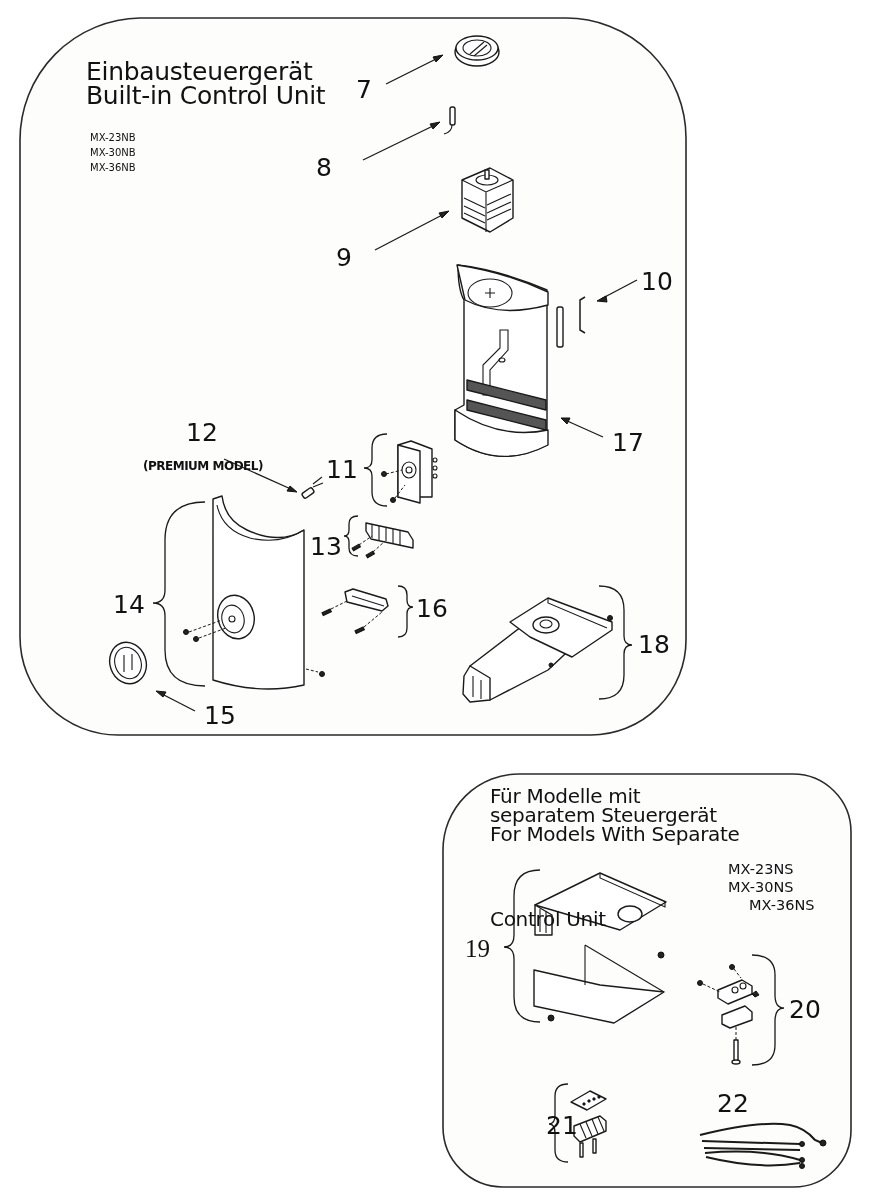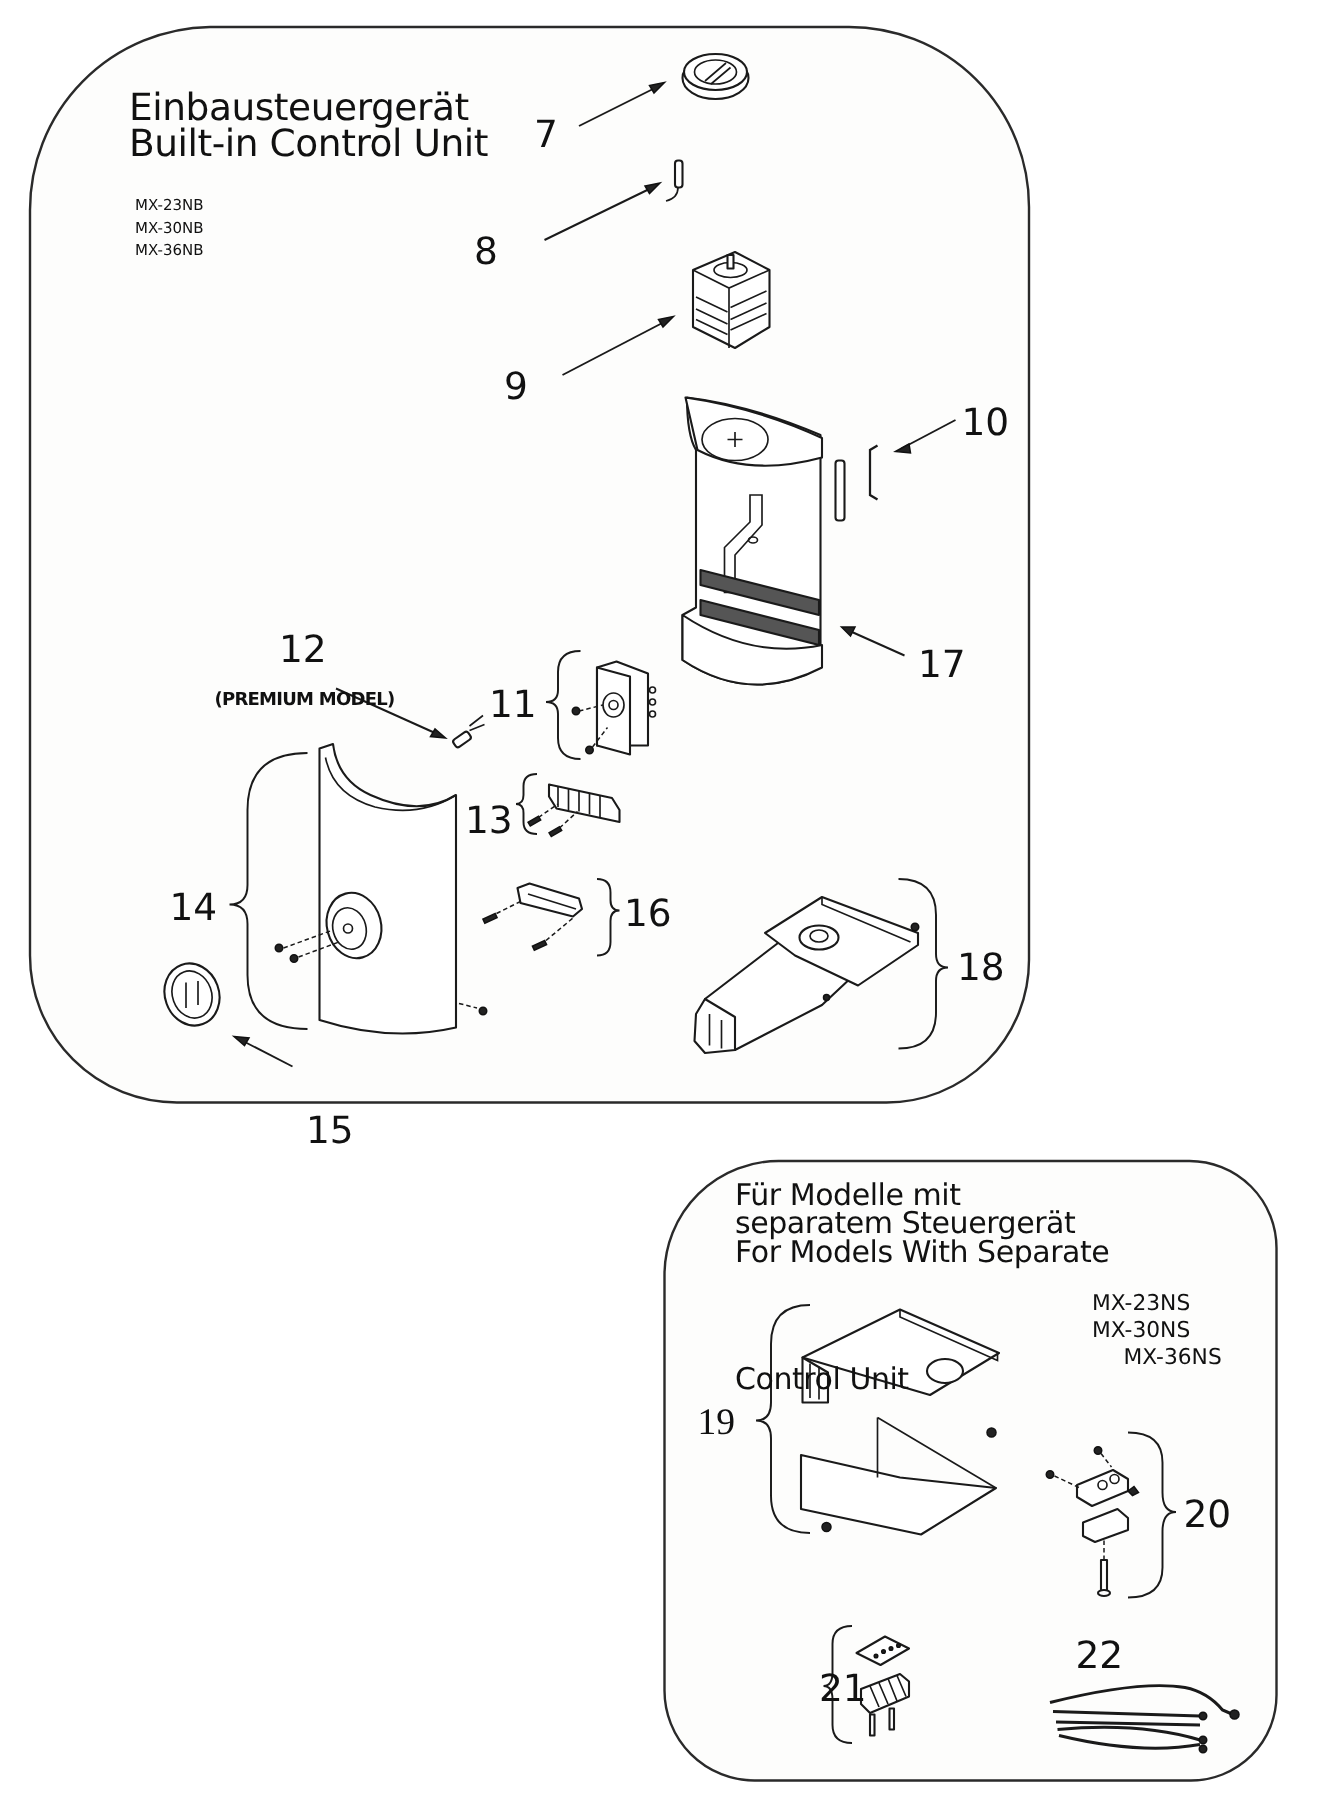--- a/index.html
+++ b/index.html
@@ -213,21 +213,21 @@
 <div class="txt premium" style="left:143px; top:420px;">(PREMIUM MODEL)</div>
 
 <div class="txt num" style="left:356px; top:77px;">7</div>
 <div class="txt num" style="left:316px; top:155px;">8</div>
 <div class="txt num" style="left:336px; top:245px;">9</div>
 <div class="txt num" style="left:641px; top:269px;">10</div>
 <div class="txt num" style="left:326px; top:457px;">11</div>
 <div class="txt num" style="left:186px; top:420px;">12</div>
 <div class="txt num" style="left:310px; top:534px;">13</div>
 <div class="txt num" style="left:113px; top:592px;">14</div>
-<div class="txt num" style="left:204px; top:703px;margin-top:38px;">15</div>
+<div class="txt num" style="left:204px; top:703px;">15</div>
 <div class="txt num" style="left:416px; top:596px;">16</div>
 <div class="txt num" style="left:612px; top:430px;">17</div>
 <div class="txt num" style="left:638px; top:632px;">18</div>
 
 <div>
   <div class="txt title2" style="left:490px; top:787px;">Für Modelle mit</div>
   <div class="txt title2" style="left:490px; top:806px;">separatem Steuergerät</div>
   <div class="txt title2" style="left:490px; top:825px;">For Models With Separate</div>
   <div class="txt title2" style="left:490px; top:877px;margin-top:33px;">Control Unit</div>
 </div>

